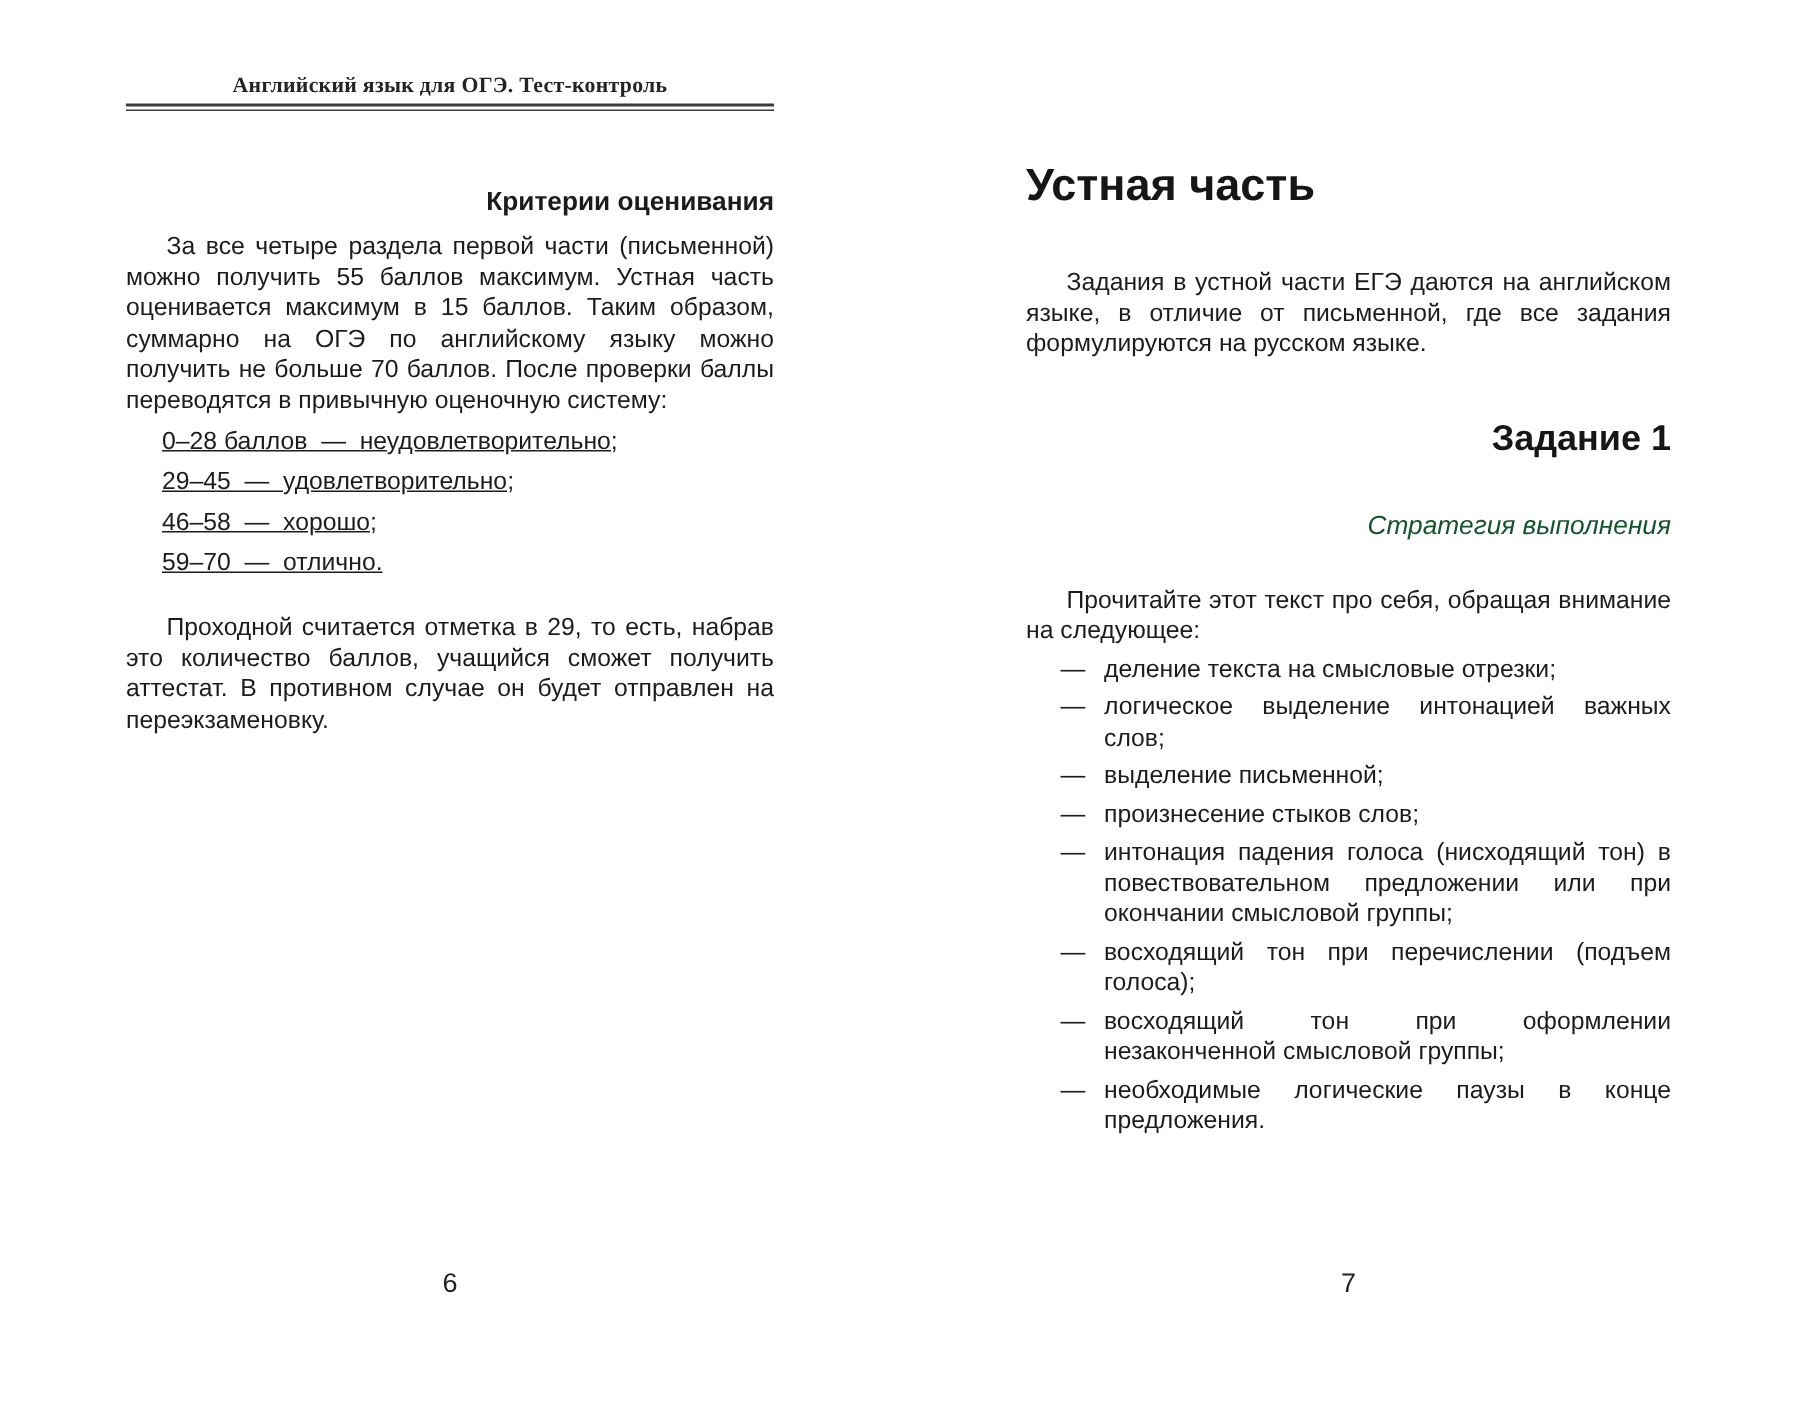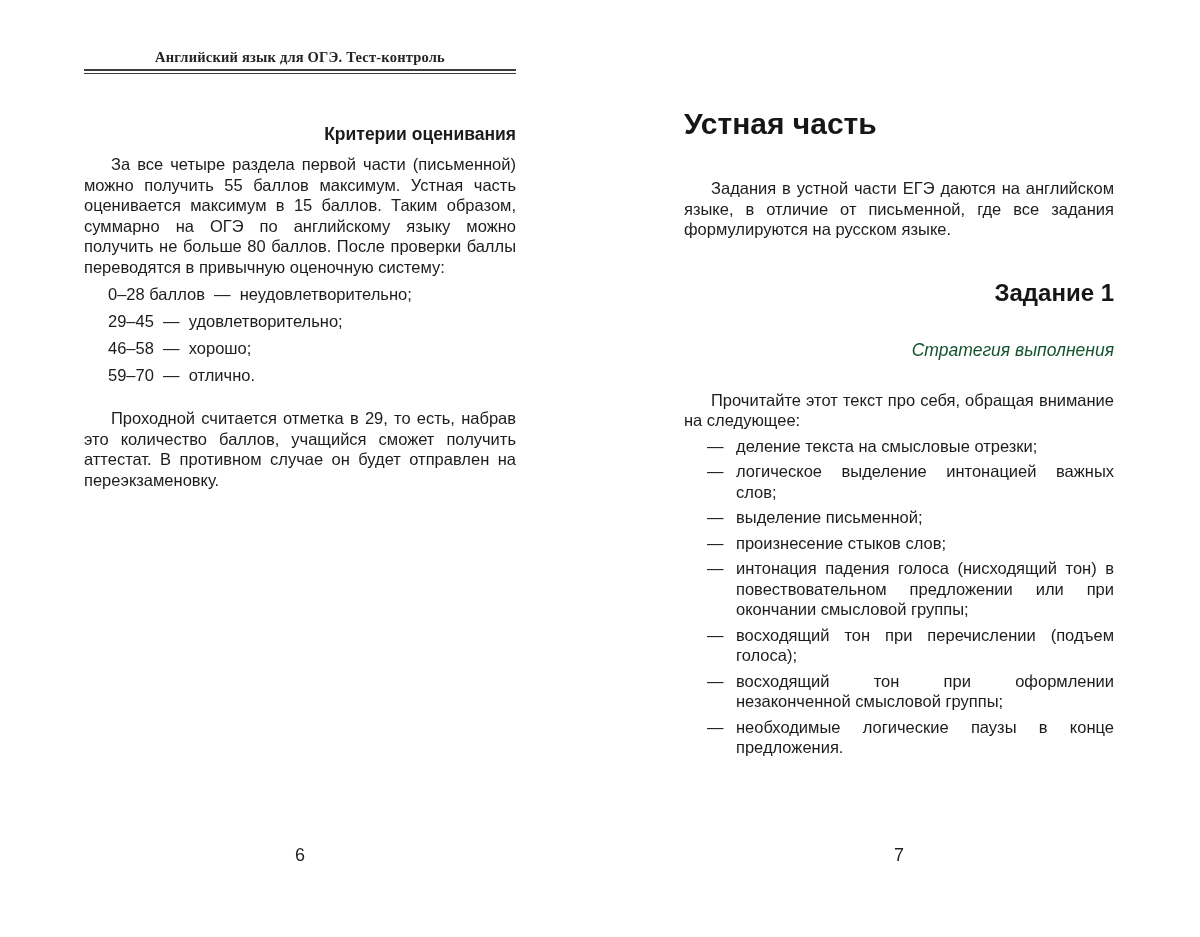--- a/index.html
+++ b/index.html
@@ -56,20 +56,21 @@
     color: #1c1c1c;
   }
   .indent { text-indent: 27px; }
   .mt-lg  { margin-top: 22px; }
   .grades { margin: 7px 0 0 24px; }
   .grade {
     font-size: 16.5px;
     line-height: 21px;
     margin-bottom: 6px;
     white-space: pre-wrap;
+    text-decoration: underline;
   }
 
   
   .chapter-title {
     margin: 106px 0 0 0;
     text-align: left;
     font-size: 30px;
     line-height: 36px;
     font-weight: bold;
     color: #161616;
@@ -120,21 +121,21 @@
 <div>
 
   <section class="page page-left">
     <header>
       <div class="running-head">Английский язык для ОГЭ. Тест-контроль</div>
       <div class="double-rule"></div>
     </header>
 
     <h2 class="section-heading">Критерии оценивания</h2>
 
-    <p class="body-para indent">За все четыре раздела первой части (письменной) можно получить 55 баллов максимум. Устная часть оценивается максимум в 15 баллов. Таким образом, суммарно на ОГЭ по английскому языку можно получить не больше 80 баллов. После проверки баллы переводятся в привычную оценочную систему:</p>
+    <p class="body-para indent">За все четыре раздела первой части (письменной) можно получить 55 баллов максимум. Устная часть оценивается максимум в 15 баллов. Таким образом, суммарно на ОГЭ по английскому языку можно получить не больше 70 баллов. После проверки баллы переводятся в привычную оценочную систему:</p>
 
     <div class="grades">
       <div class="grade">0–28 баллов  —  неудовлетворительно;</div>
       <div class="grade">29–45  —  удовлетворительно;</div>
       <div class="grade">46–58  —  хорошо;</div>
       <div class="grade">59–70  —  отлично.</div>
     </div>
 
     <p class="body-para indent mt-lg">Проходной считается отметка в 29, то есть, набрав это количество баллов, учащийся сможет получить аттестат. В противном случае он будет отправлен на переэкзаменовку.</p>
 

